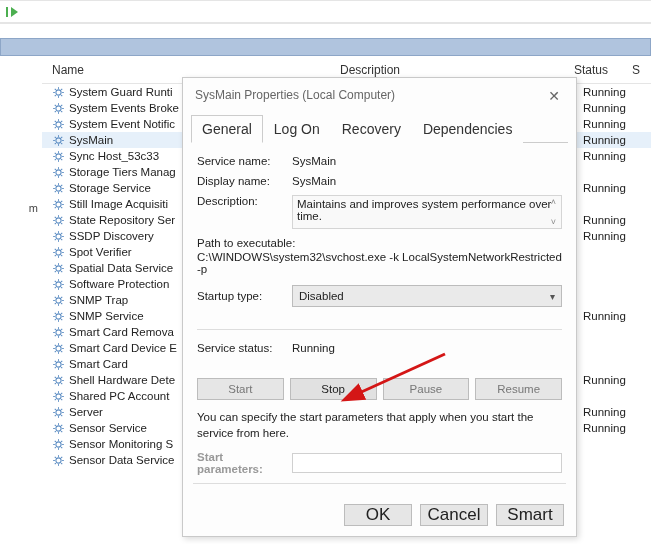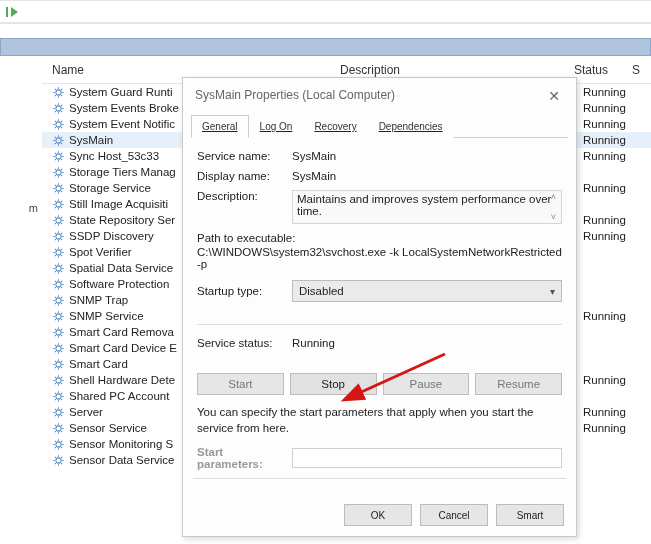--- a/index.html
+++ b/index.html
@@ -122,22 +122,21 @@
   .close-x {
     font-size: 14px;
     color: #666;
     cursor: pointer;
     padding: 0 4px;
   }
   .tabs {
     display: flex;
     margin: 6px 8px 0 8px;
     border-bottom: 1px solid #ccc;
-    font-size: 10px;
-    text-decoration: underline;
+    font-size: 14px;
   }
   .tab {
     padding: 5px 10px;
     border: 1px solid transparent;
     border-bottom: none;
     color: #333;
     cursor: pointer;
     position: relative;
     top: 1px;
     background: #fdfdfd;
@@ -232,21 +231,21 @@
     right: 12px;
     bottom: 10px;
     display: flex;
     gap: 8px;
   }
   .dlg-btn {
     width: 68px;
     height: 22px;
     border: 1px solid #bcbcbc;
     background: #e6e6e6;
-    font-size: 10px;
+    font-size: 17px;
     display: flex;
     align-items: center;
     justify-content: center;
     cursor: pointer;
   }
   .arrow {
     position: absolute;
     left: 335px;
     top: 348px;
     pointer-events: none;

